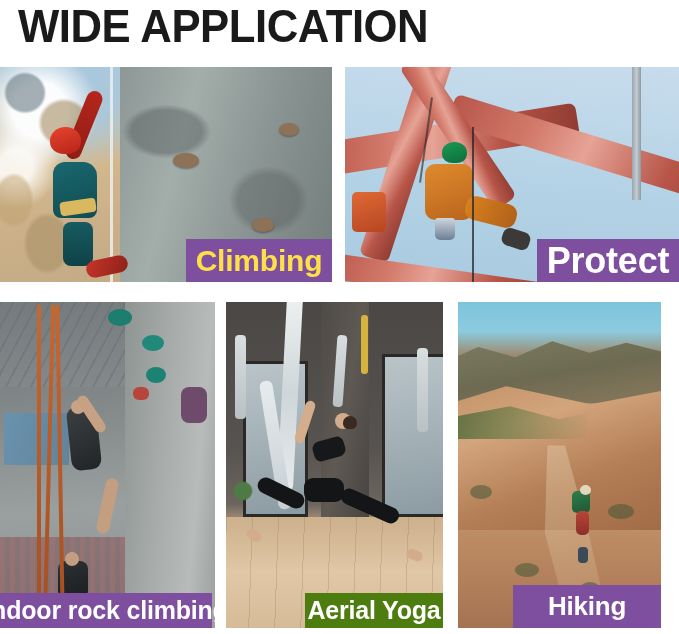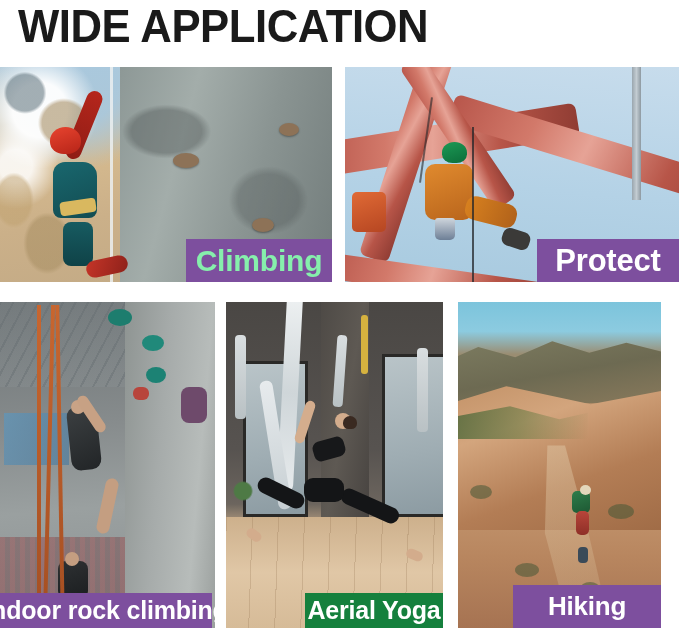--- a/index.html
+++ b/index.html
@@ -174,21 +174,21 @@
   }
   #tile-protect .line {
     left: 38%; top: 28%; width: 2px; height: 72%;
     background: rgba(35,38,42,.75);
   }
   #tile-protect .line2 {
     left: 24%; top: 14%; width: 2px; height: 40%;
     background: rgba(35,38,42,.6); transform: rotate(8deg);
   }
   #tile-protect .banner {
-    right: 0; bottom: 0; width: 142px; height: 43px; font-size: 31px;
+    right: 0; bottom: 0; width: 142px; height: 43px; font-size: 36px;
   }
 
   
   #tile-indoor { left: 0; top: 302px; width: 215px; height: 326px; }
   #tile-indoor .bg {
     inset: 0;
     background: linear-gradient(175deg, #6d7375 0%, #878c8d 38%, #9aa0a0 62%, #8a9091 100%);
   }
   #tile-indoor .wall {
     right: 0; top: 0; width: 42%; height: 100%;
@@ -399,21 +399,21 @@
     <div class="ly hold h2"></div>
     <div class="ly hold h3"></div>
     <div class="ly rope"></div>
     <div class="ly arm"></div>
     <div class="ly torso"></div>
     <div class="ly helmet"></div>
     <div class="ly harness"></div>
     <div class="ly leg"></div>
     <div class="ly shoe"></div>
   </div>
-  <div class="banner" style="background: rgb(125, 79, 158); color: #86efac;">Climbing</div>
+  <div class="banner" style="background: rgb(125, 79, 158); color: #fde047;">Climbing</div>
 </div>
 
 <div class="tile" id="tile-protect">
   <div class="photo">
     <div class="ly bg"></div>
     <div class="ly beam b1"></div>
     <div class="ly beam b2"></div>
     <div class="ly beam b3"></div>
     <div class="ly beam b4"></div>
     <div class="ly beam b5"></div>
@@ -472,21 +472,21 @@
     <div class="ly y-legA"></div>
     <div class="ly y-legB"></div>
     <div class="ly y-pants"></div>
     <div class="ly y-top"></div>
     <div class="ly y-arm"></div>
     <div class="ly y-head"></div>
     <div class="ly y-hair"></div>
     <div class="ly foot f1"></div>
     <div class="ly foot f2"></div>
   </div>
-  <div class="banner" style="background: #15803d; color: rgb(255, 255, 255);">Aerial Yoga</div>
+  <div class="banner" style="background: #4d7c0f; color: rgb(255, 255, 255);">Aerial Yoga</div>
 </div>
 
 <div class="tile" id="tile-hiking">
   <div class="photo">
     <div class="ly bg"></div>
     <div class="ly ridge"></div>
     <div class="ly slope"></div>
     <div class="ly green"></div>
     <div class="ly trail"></div>
     <div class="ly scrub s1"></div>

